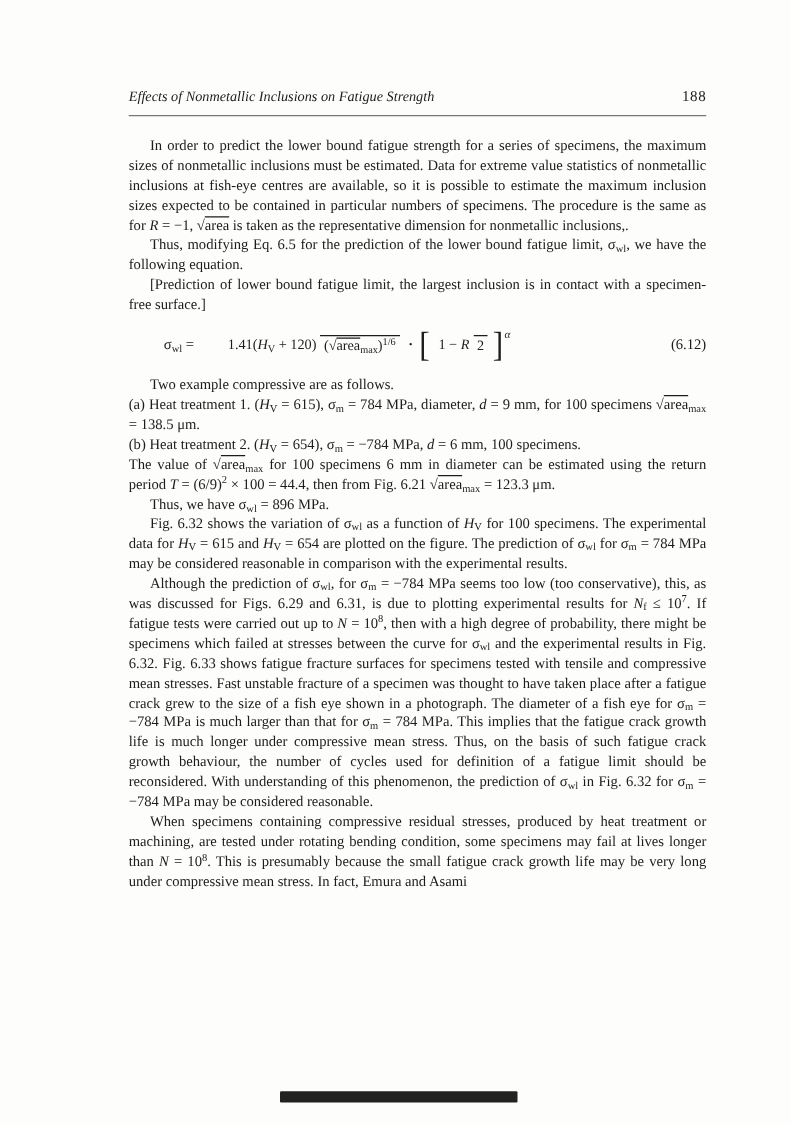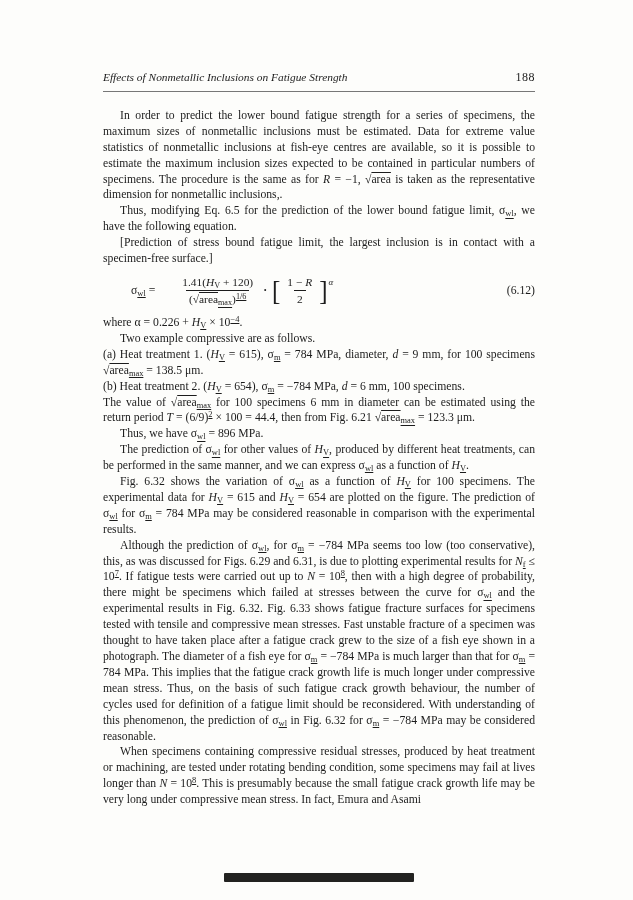--- a/index.html
+++ b/index.html
@@ -7,53 +7,52 @@
     position: relative;
     width: 633px;
     height: 900px;
     margin: 0 auto;
     background: #fdfdfb;
     color: #1c1c1c;
     font-family: "Liberation Serif", serif;
     font-size: 11.7px;
     line-height: 15.9px;
     box-sizing: border-box;
-    padding: 70px 98px 0 103px;
+    padding: 70px 68px 0 103px;
     overflow: hidden;
   }
   .running-header {
     display: flex;
     justify-content: space-between;
     align-items: baseline;
     border-bottom: 1px solid #777;
     padding-bottom: 5px;
     margin-bottom: 16px;
   }
   .running-header .title { font-style: italic; font-size: 11.4px; }
   .running-header .pageno { font-size: 12px; letter-spacing: 0.5px; }
 
   .para { margin: 0; text-align: justify; }
   .para.indent { text-indent: 17px; }
 
-  sub, sup { line-height: 0; font-size: 0.72em; text-decoration: underline; }
+  sub, sup { line-height: 0; font-size: 0.72em; }
   sub { vertical-align: -0.28em; }
   sup { vertical-align: 0.5em; }
   .ov { text-decoration: overline; }
   em { font-style: italic; }
 
   .equation {
     position: relative;
     display: flex;
     align-items: center;
     margin: 7px 0 7px 28px;
     min-height: 34px;
   }
   .frac {
     display: inline-flex;
-    flex-direction: column;
     align-items: center;
     vertical-align: middle;
     margin: 0 3px;
     font-size: 11.4px;
     line-height: 14px;
   }
   .frac .num { padding: 0 3px 1px 3px; }
   .frac .den { border-top: 1px solid #1c1c1c; padding: 1px 3px 0 3px; }
   .eq-lhs { margin-right: 21px; }
   .eq-dot { margin: 0 4px; font-weight: bold; }
@@ -93,45 +92,43 @@
 <div class="page">
 
   <div class="running-header">
     <span class="title">Effects of Nonmetallic Inclusions on Fatigue Strength</span>
     <span class="pageno">188</span>
   </div>
 
   <div>
     <p class="para indent">In order to predict the lower bound fatigue strength for a series of specimens, the maximum sizes of nonmetallic inclusions must be estimated. Data for extreme value statistics of nonmetallic inclusions at fish-eye centres are available, so it is possible to estimate the maximum inclusion sizes expected to be contained in particular numbers of specimens. The procedure is the same as for <em>R</em> = −1, √<span class="ov">area</span> is taken as the representative dimension for nonmetallic inclusions,.</p>
     <p class="para indent">Thus, modifying Eq. 6.5 for the prediction of the lower bound fatigue limit, σ<sub>wl</sub>, we have the following equation.</p>
-    <p class="para indent">[Prediction of stress bound fatigue limit, the largest inclusion is in contact with a specimen-free surface.]</p>
+    <p class="para indent">[Prediction of lower bound fatigue limit, the largest inclusion is in contact with a specimen-free surface.]</p>
 
     <div class="equation">
       <span class="eq-lhs">σ<sub>wl</sub> =</span>
       <span class="frac">
         <span class="num">1.41(<em>H</em><sub>V</sub> + 120)</span>
         <span class="den">(√<span class="ov">area</span><sub>max</sub>)<sup>1/6</sup></span>
       </span>
       <span class="eq-dot">·</span>
       <span class="big-bracket">[</span>
       <span class="frac">
         <span class="num">1 − <em>R</em></span>
         <span class="den">2</span>
       </span>
       <span class="big-bracket">]</span>
       <span class="eq-exp">α</span>
       <span class="eq-number">(6.12)</span>
     </div>
 
-    <p class="para">where α = 0.226 + <em>H</em><sub>V</sub> × 10<sup>−4</sup>.</p>
     <p class="para indent">Two example compressive are as follows.</p>
     <p class="para">(a) Heat treatment 1. (<em>H</em><sub>V</sub> = 615), σ<sub>m</sub> = 784 MPa, diameter, <em>d</em> = 9 mm, for 100 specimens √<span class="ov">area</span><sub>max</sub> = 138.5 μm.</p>
     <p class="para">(b) Heat treatment 2. (<em>H</em><sub>V</sub> = 654), σ<sub>m</sub> = −784 MPa, <em>d</em> = 6 mm, 100 specimens.</p>
     <p class="para">The value of √<span class="ov">area</span><sub>max</sub> for 100 specimens 6 mm in diameter can be estimated using the return period <em>T</em> = (6/9)<sup>2</sup> × 100 = 44.4, then from Fig. 6.21 √<span class="ov">area</span><sub>max</sub> = 123.3 μm.</p>
     <p class="para indent">Thus, we have σ<sub>wl</sub> = 896 MPa.</p>
-    <p class="para indent">The prediction of σ<sub>wl</sub> for other values of <em>H</em><sub>V</sub>, produced by different heat treatments, can be performed in the same manner, and we can express σ<sub>wl</sub> as a function of <em>H</em><sub>V</sub>.</p>
     <p class="para indent">Fig. 6.32 shows the variation of σ<sub>wl</sub> as a function of <em>H</em><sub>V</sub> for 100 specimens. The experimental data for <em>H</em><sub>V</sub> = 615 and <em>H</em><sub>V</sub> = 654 are plotted on the figure. The prediction of σ<sub>wl</sub> for σ<sub>m</sub> = 784 MPa may be considered reasonable in comparison with the experimental results.</p>
     <p class="para indent">Although the prediction of σ<sub>wl</sub>, for σ<sub>m</sub> = −784 MPa seems too low (too conservative), this, as was discussed for Figs. 6.29 and 6.31, is due to plotting experimental results for <em>N</em><sub>f</sub> ≤ 10<sup>7</sup>. If fatigue tests were carried out up to <em>N</em> = 10<sup>8</sup>, then with a high degree of probability, there might be specimens which failed at stresses between the curve for σ<sub>wl</sub> and the experimental results in Fig. 6.32. Fig. 6.33 shows fatigue fracture surfaces for specimens tested with tensile and compressive mean stresses. Fast unstable fracture of a specimen was thought to have taken place after a fatigue crack grew to the size of a fish eye shown in a photograph. The diameter of a fish eye for σ<sub>m</sub> = −784 MPa is much larger than that for σ<sub>m</sub> = 784 MPa. This implies that the fatigue crack growth life is much longer under compressive mean stress. Thus, on the basis of such fatigue crack growth behaviour, the number of cycles used for definition of a fatigue limit should be reconsidered. With understanding of this phenomenon, the prediction of σ<sub>wl</sub> in Fig. 6.32 for σ<sub>m</sub> = −784 MPa may be considered reasonable.</p>
     <p class="para indent">When specimens containing compressive residual stresses, produced by heat treatment or machining, are tested under rotating bending condition, some specimens may fail at lives longer than <em>N</em> = 10<sup>8</sup>. This is presumably because the small fatigue crack growth life may be very long under compressive mean stress. In fact, Emura and Asami</p>
   </div>
 
   <div class="scan-artifact"></div>
 </div>
 
 </body></html>

